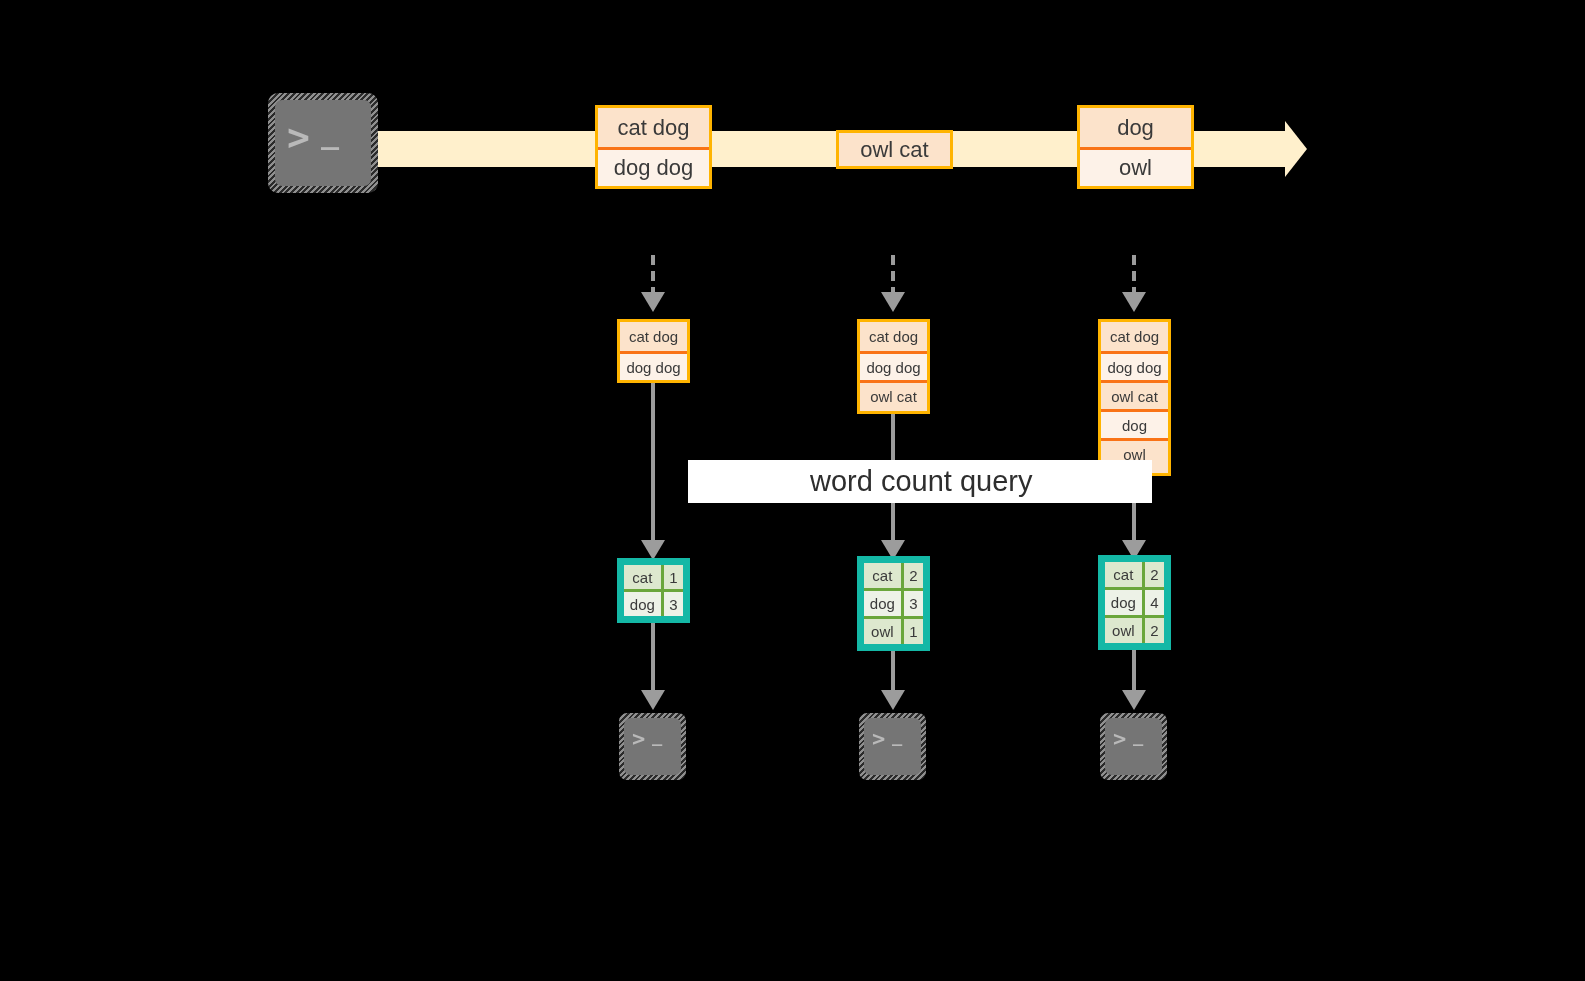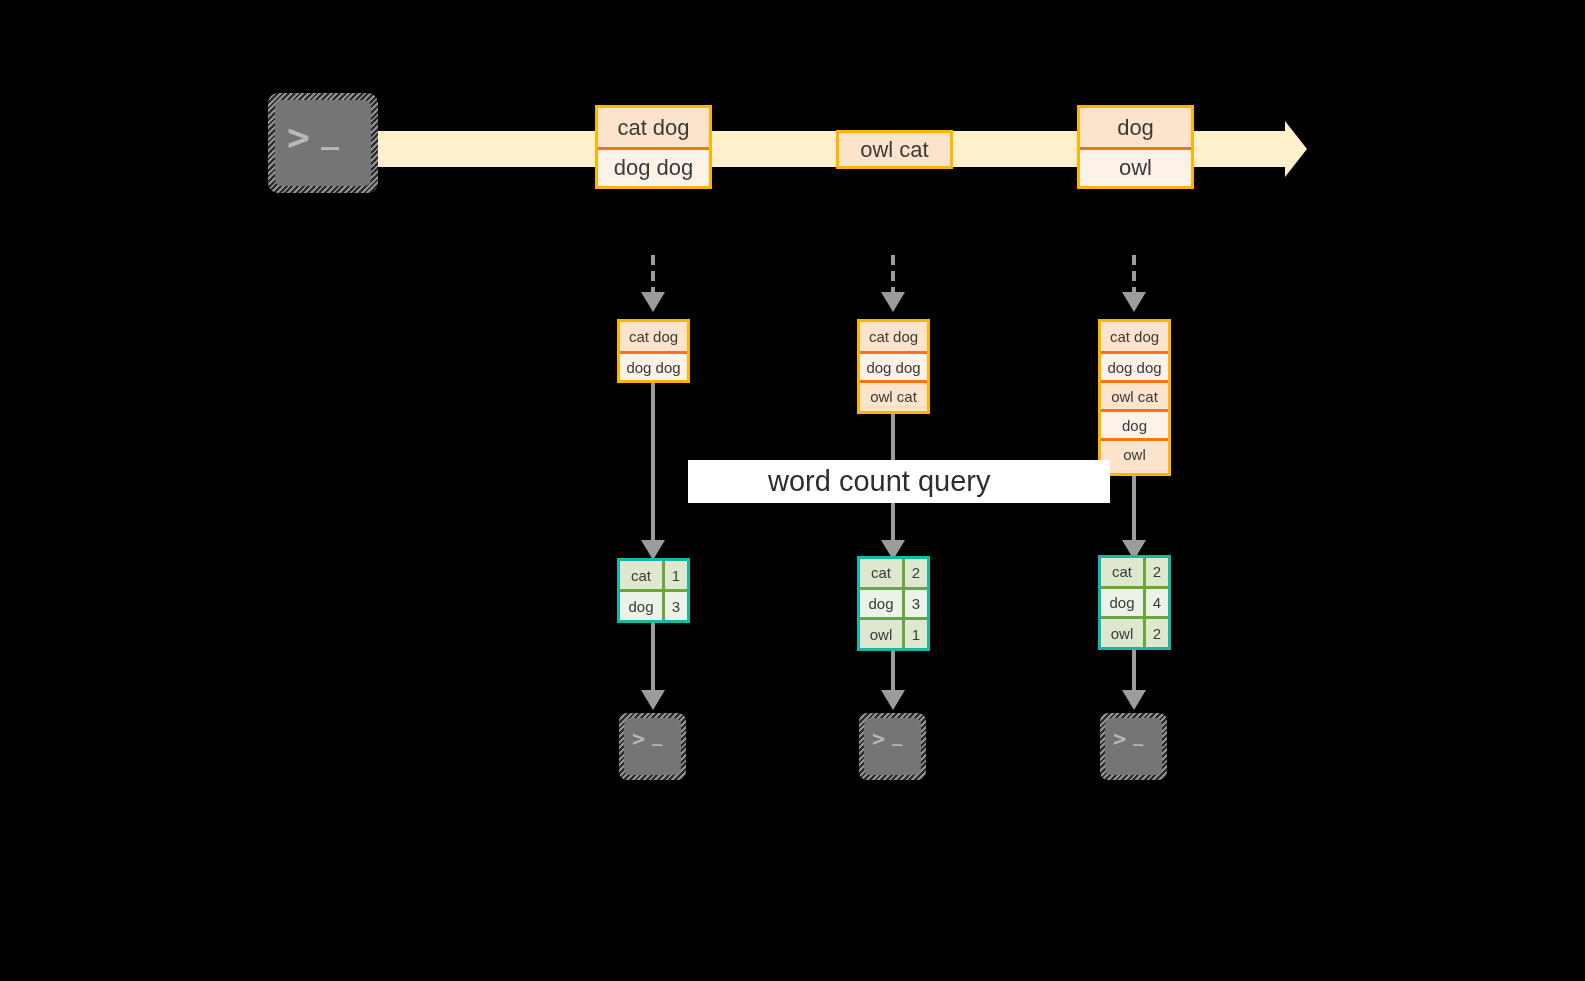--- a/index.html
+++ b/index.html
@@ -76,21 +76,21 @@
     white-space: nowrap;
   }
   .erow.alt { background: #FDF2E8; }
   .erow.base { background: #FCE3CB; }
   .erow.sep { border-top: 3px solid #f97316; }
 
   
   .gtable {
     position: absolute;
     box-sizing: border-box;
-    border: 3px solid #14b8a6;
+    border: 7px solid #14b8a6;
     background: #DDE8CE;
     display: flex;
     flex-direction: column;
   }
   .gtable .grow {
     display: flex;
     flex: 1 1 auto;
   }
   .gtable .grow + .grow { border-top: 3px solid #6AA63B; }
   .gtable .gcell {
@@ -196,21 +196,21 @@
 
   <div class="vline" style="left:651px; top:383px; height:161px;"></div>
   <div class="vhead" style="left:641px; top:540px;"></div>
 
   <div class="vline" style="left:891px; top:414px; height:130px;"></div>
   <div class="vhead" style="left:881px; top:540px;"></div>
 
   <div class="vline" style="left:1132px; top:476px; height:68px;"></div>
   <div class="vhead" style="left:1122px; top:540px;"></div>
 
-  <div class="banner" style="left:688px; top:460px; width:422px; height:43px;">
+  <div class="banner" style="left:688px; top:460px; width:422px; height:43px;padding-left:42px;">
     <span style="font-size:29px; margin-left:80px;">word count query</span>
   </div>
 
   <div class="gtable" style="left:617px; top:558px; width:73px; height:65px;">
     <div class="grow base">
       <div class="gcell gkey" style="width:45px; font-size:15px;">cat</div>
       <div class="gcell" style="width:22px; font-size:15px;">1</div>
     </div>
     <div class="grow alt">
       <div class="gcell gkey" style="width:45px; font-size:15px;">dog</div>

